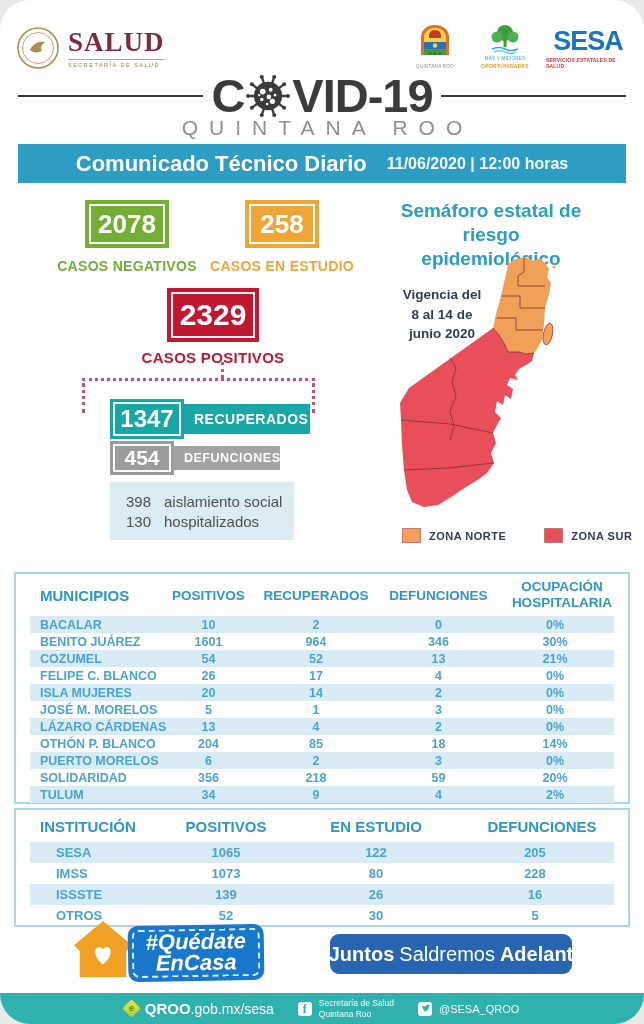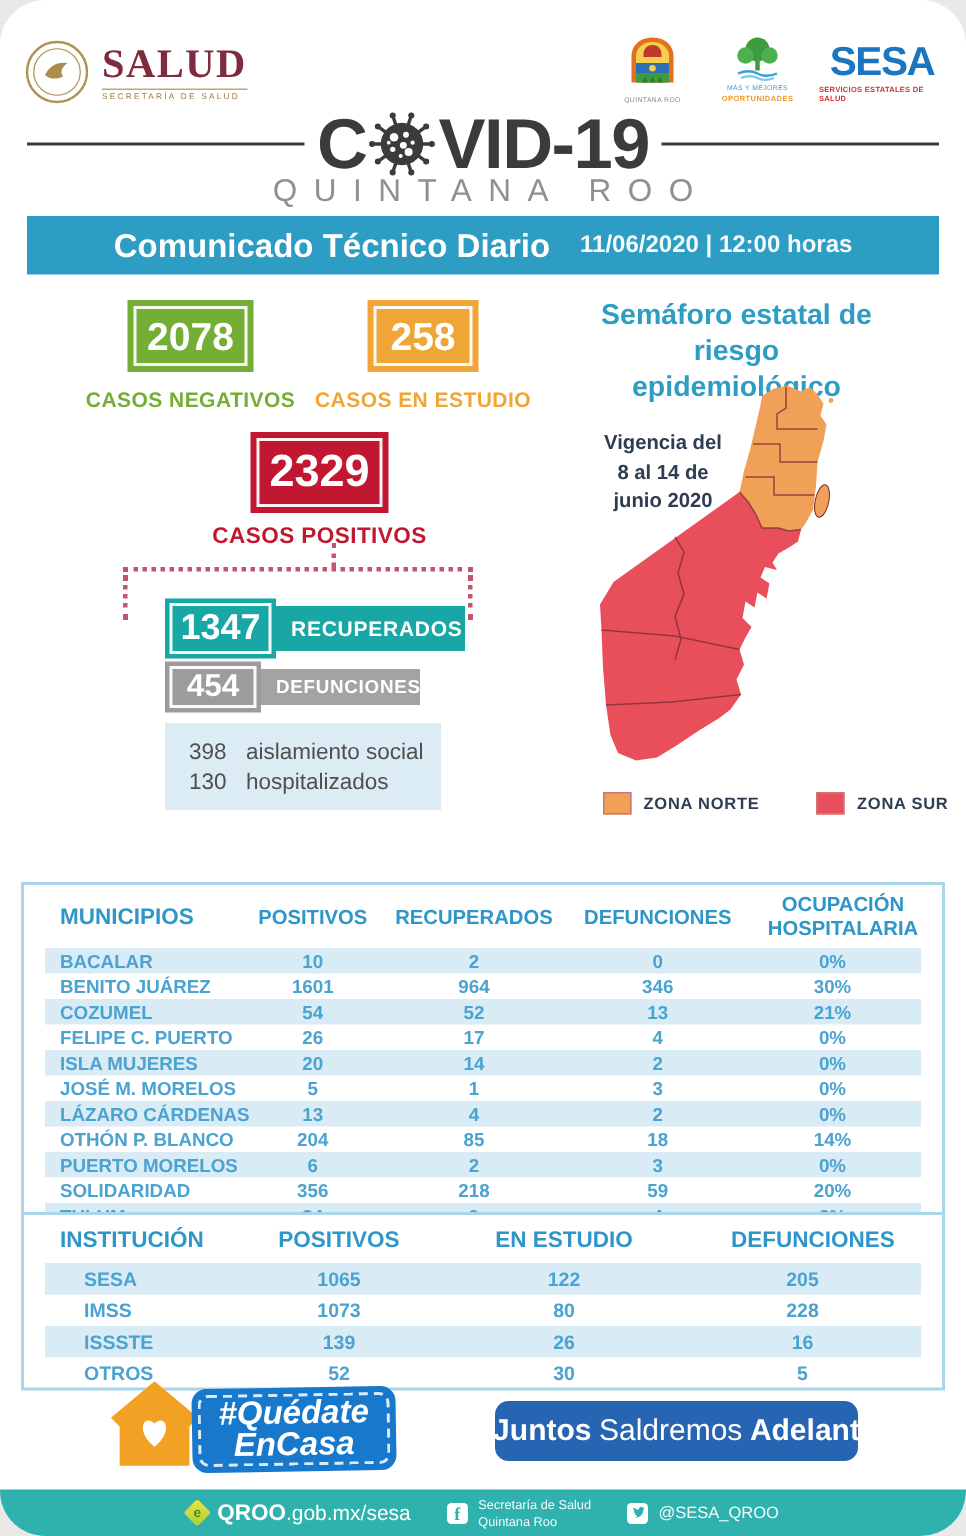--- a/index.html
+++ b/index.html
@@ -70,21 +70,21 @@
   .map-wrap{left:398px;top:256px;width:172px;height:300px;}
   .legend{left:402px;top:528px;display:flex;gap:38px;align-items:center;}
   .legend-item{display:flex;align-items:center;gap:8px;}
   .legend-swatch{width:19px;height:15px;border:1px solid #c77;box-sizing:border-box;}
   .sw-norte{background:#f0a057;}
   .sw-sur{background:#e94f5a;}
   .legend-label{font-size:11px;font-weight:bold;color:#2e3d52;letter-spacing:.5px;}
 
   
   .tbl{position:absolute;left:14px;width:616px;border:2px solid #a9d6e8;background:#fff;box-sizing:border-box;}
-  .tbl1{top:572px;height:232px;margin-top:16px;}
+  .tbl1{top:572px;height:232px;}
   .tbl2{top:808px;height:119px;}
   .t-head{display:grid;align-items:center;color:#2e96c8;font-weight:bold;}
   .t1-head{grid-template-columns:150px 85px 130px 115px 1fr;height:42px;font-size:13.5px;}
   .t2-head{grid-template-columns:140px 140px 160px 1fr;height:32px;font-size:15px;}
   .t-head .hc{text-align:center;}
   .t-head .h0{padding-left:24px;font-size:15px;}
   .h-wrap{line-height:1.15;padding:0 6px;}
   .t-row{display:grid;align-items:center;color:#4ba3d1;font-weight:bold;margin:0 14px;}
   .t1-row{grid-template-columns:136px 85px 130px 115px 1fr;height:17px;font-size:12.5px;}
   .t2-row{grid-template-columns:126px 140px 160px 1fr;height:21px;font-size:13px;}
@@ -319,21 +319,21 @@
           <div class="cell c4">30%</div>
         </div>
         <div class="t-row t1-row striped">
           <div class="cell c0">COZUMEL</div>
           <div class="cell c1">54</div>
           <div class="cell c2">52</div>
           <div class="cell c3">13</div>
           <div class="cell c4">21%</div>
         </div>
         <div class="t-row t1-row">
-          <div class="cell c0">FELIPE C. PUERTO</div>
+          <div class="cell c0">FELIPE C. BLANCO</div>
           <div class="cell c1">26</div>
           <div class="cell c2">17</div>
           <div class="cell c3">4</div>
           <div class="cell c4">0%</div>
         </div>
         <div class="t-row t1-row striped">
           <div class="cell c0">ISLA MUJERES</div>
           <div class="cell c1">20</div>
           <div class="cell c2">14</div>
           <div class="cell c3">2</div>

